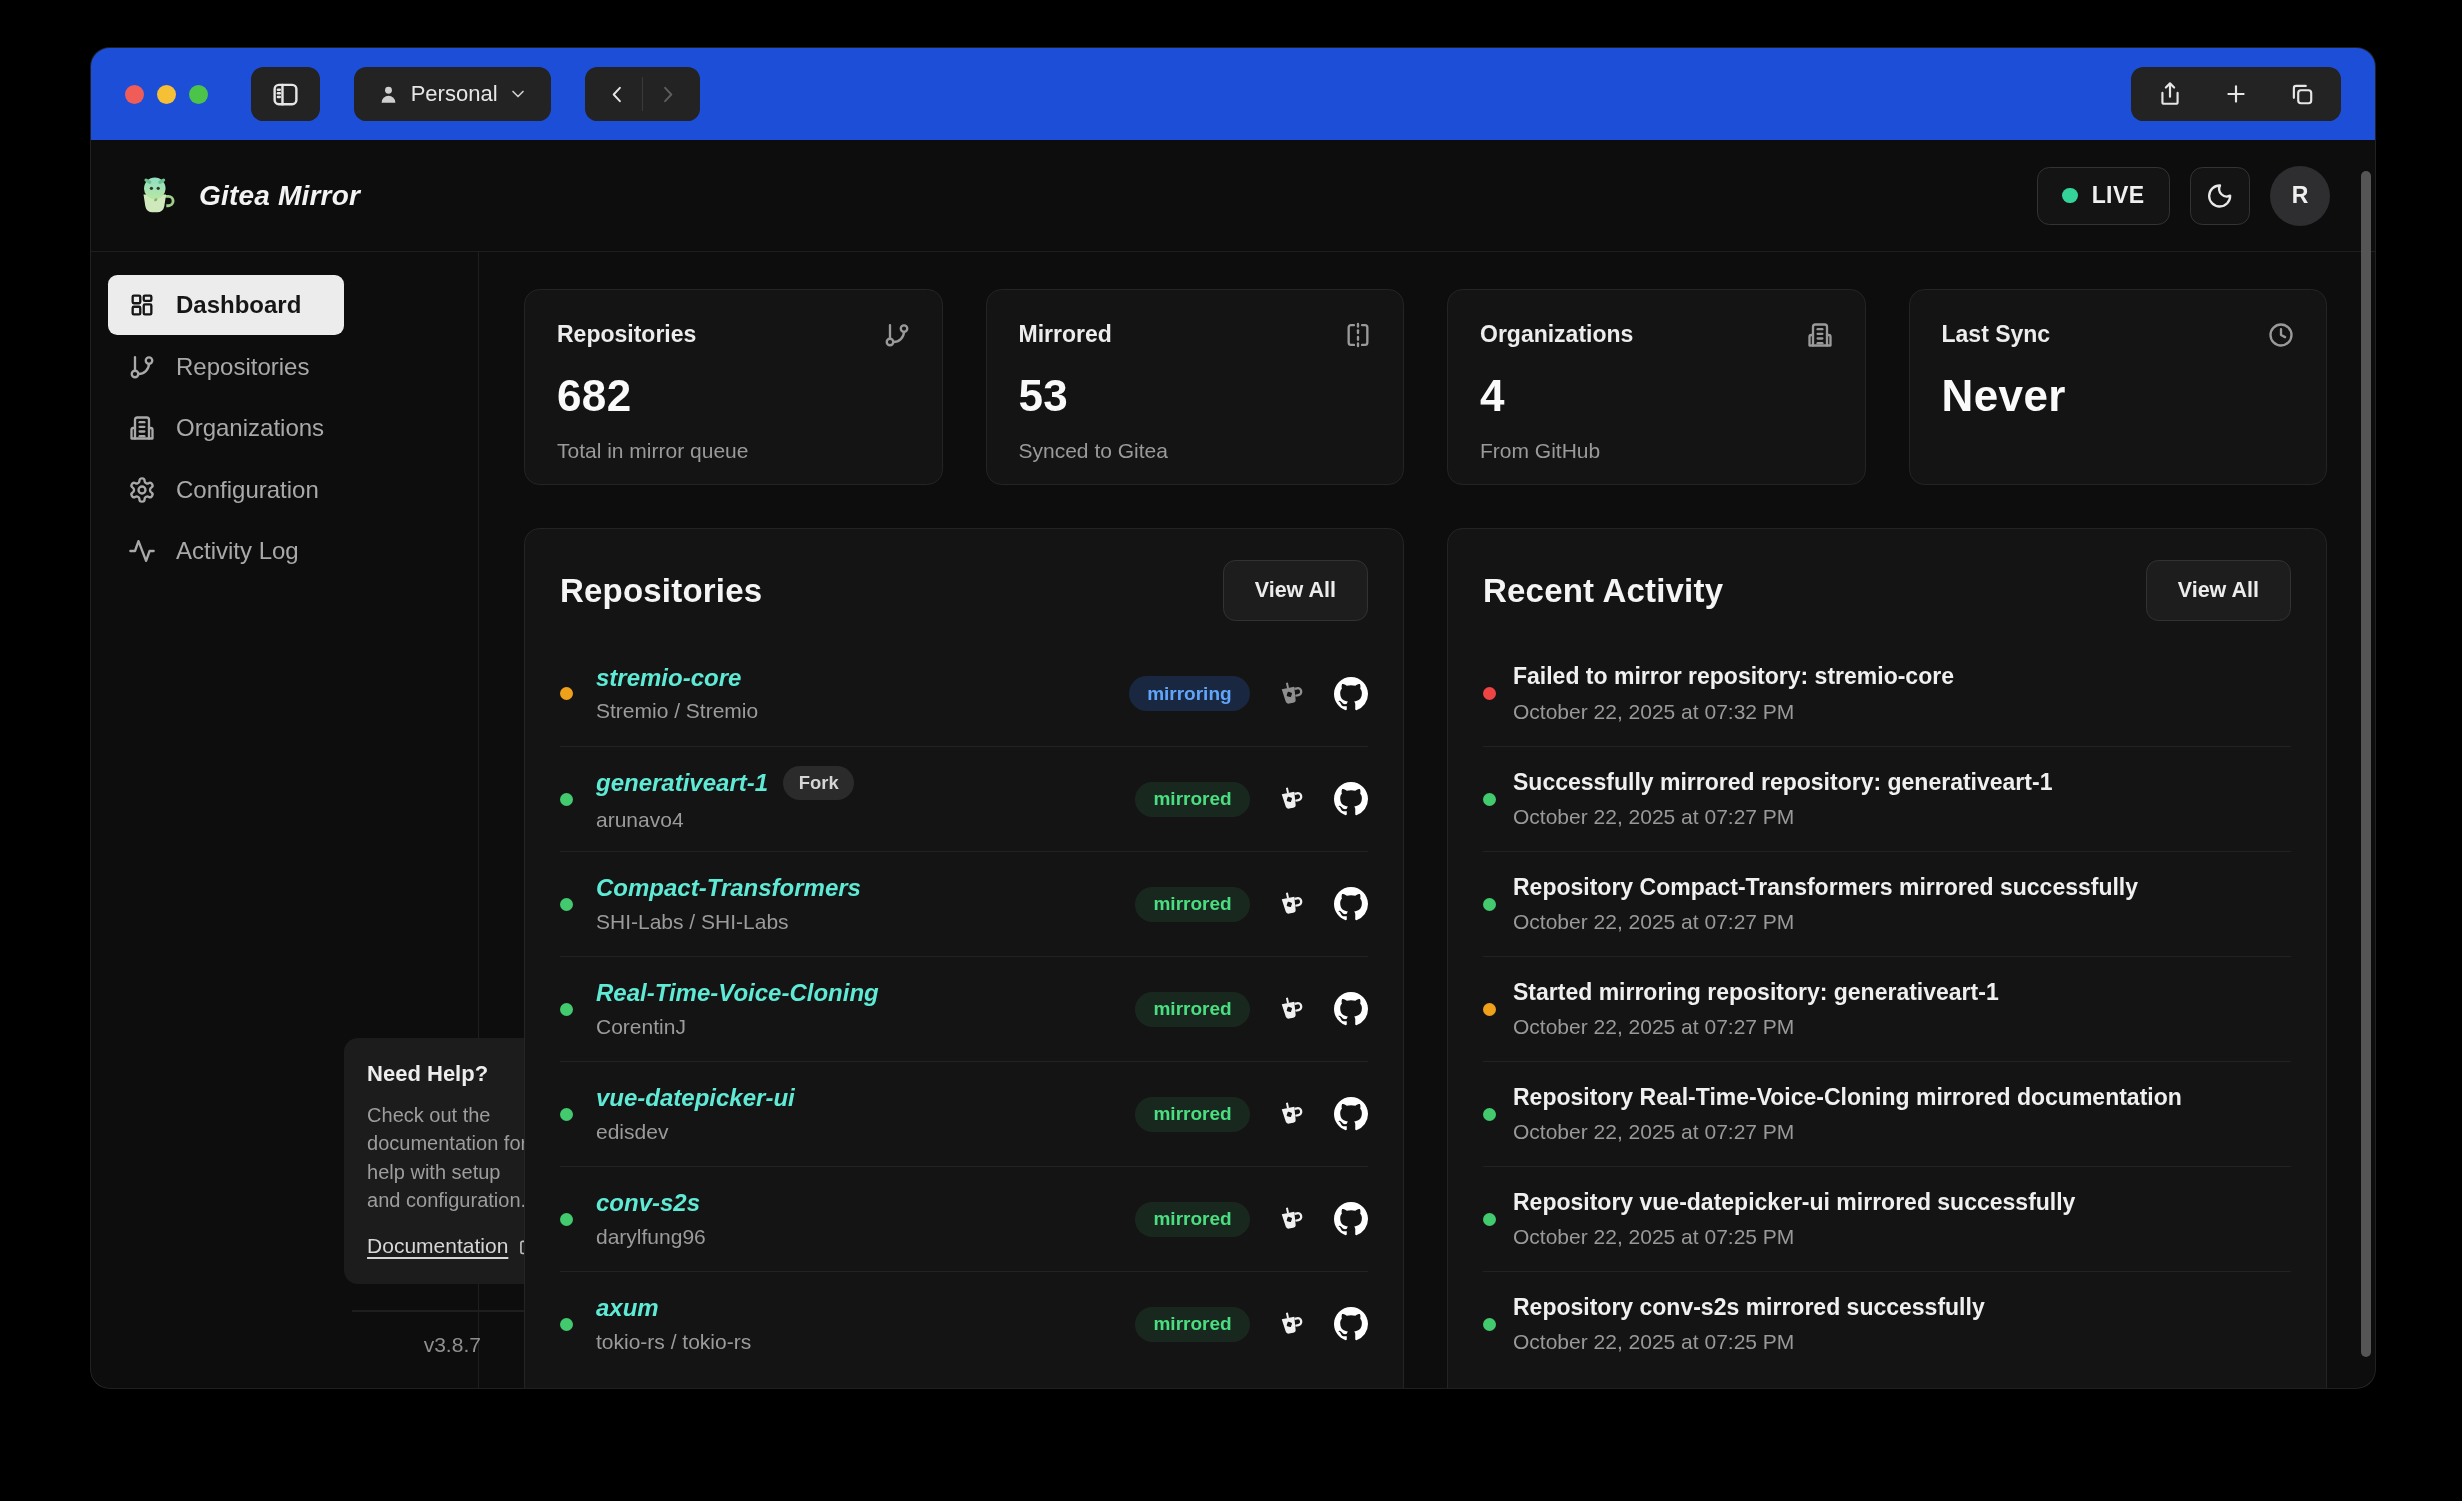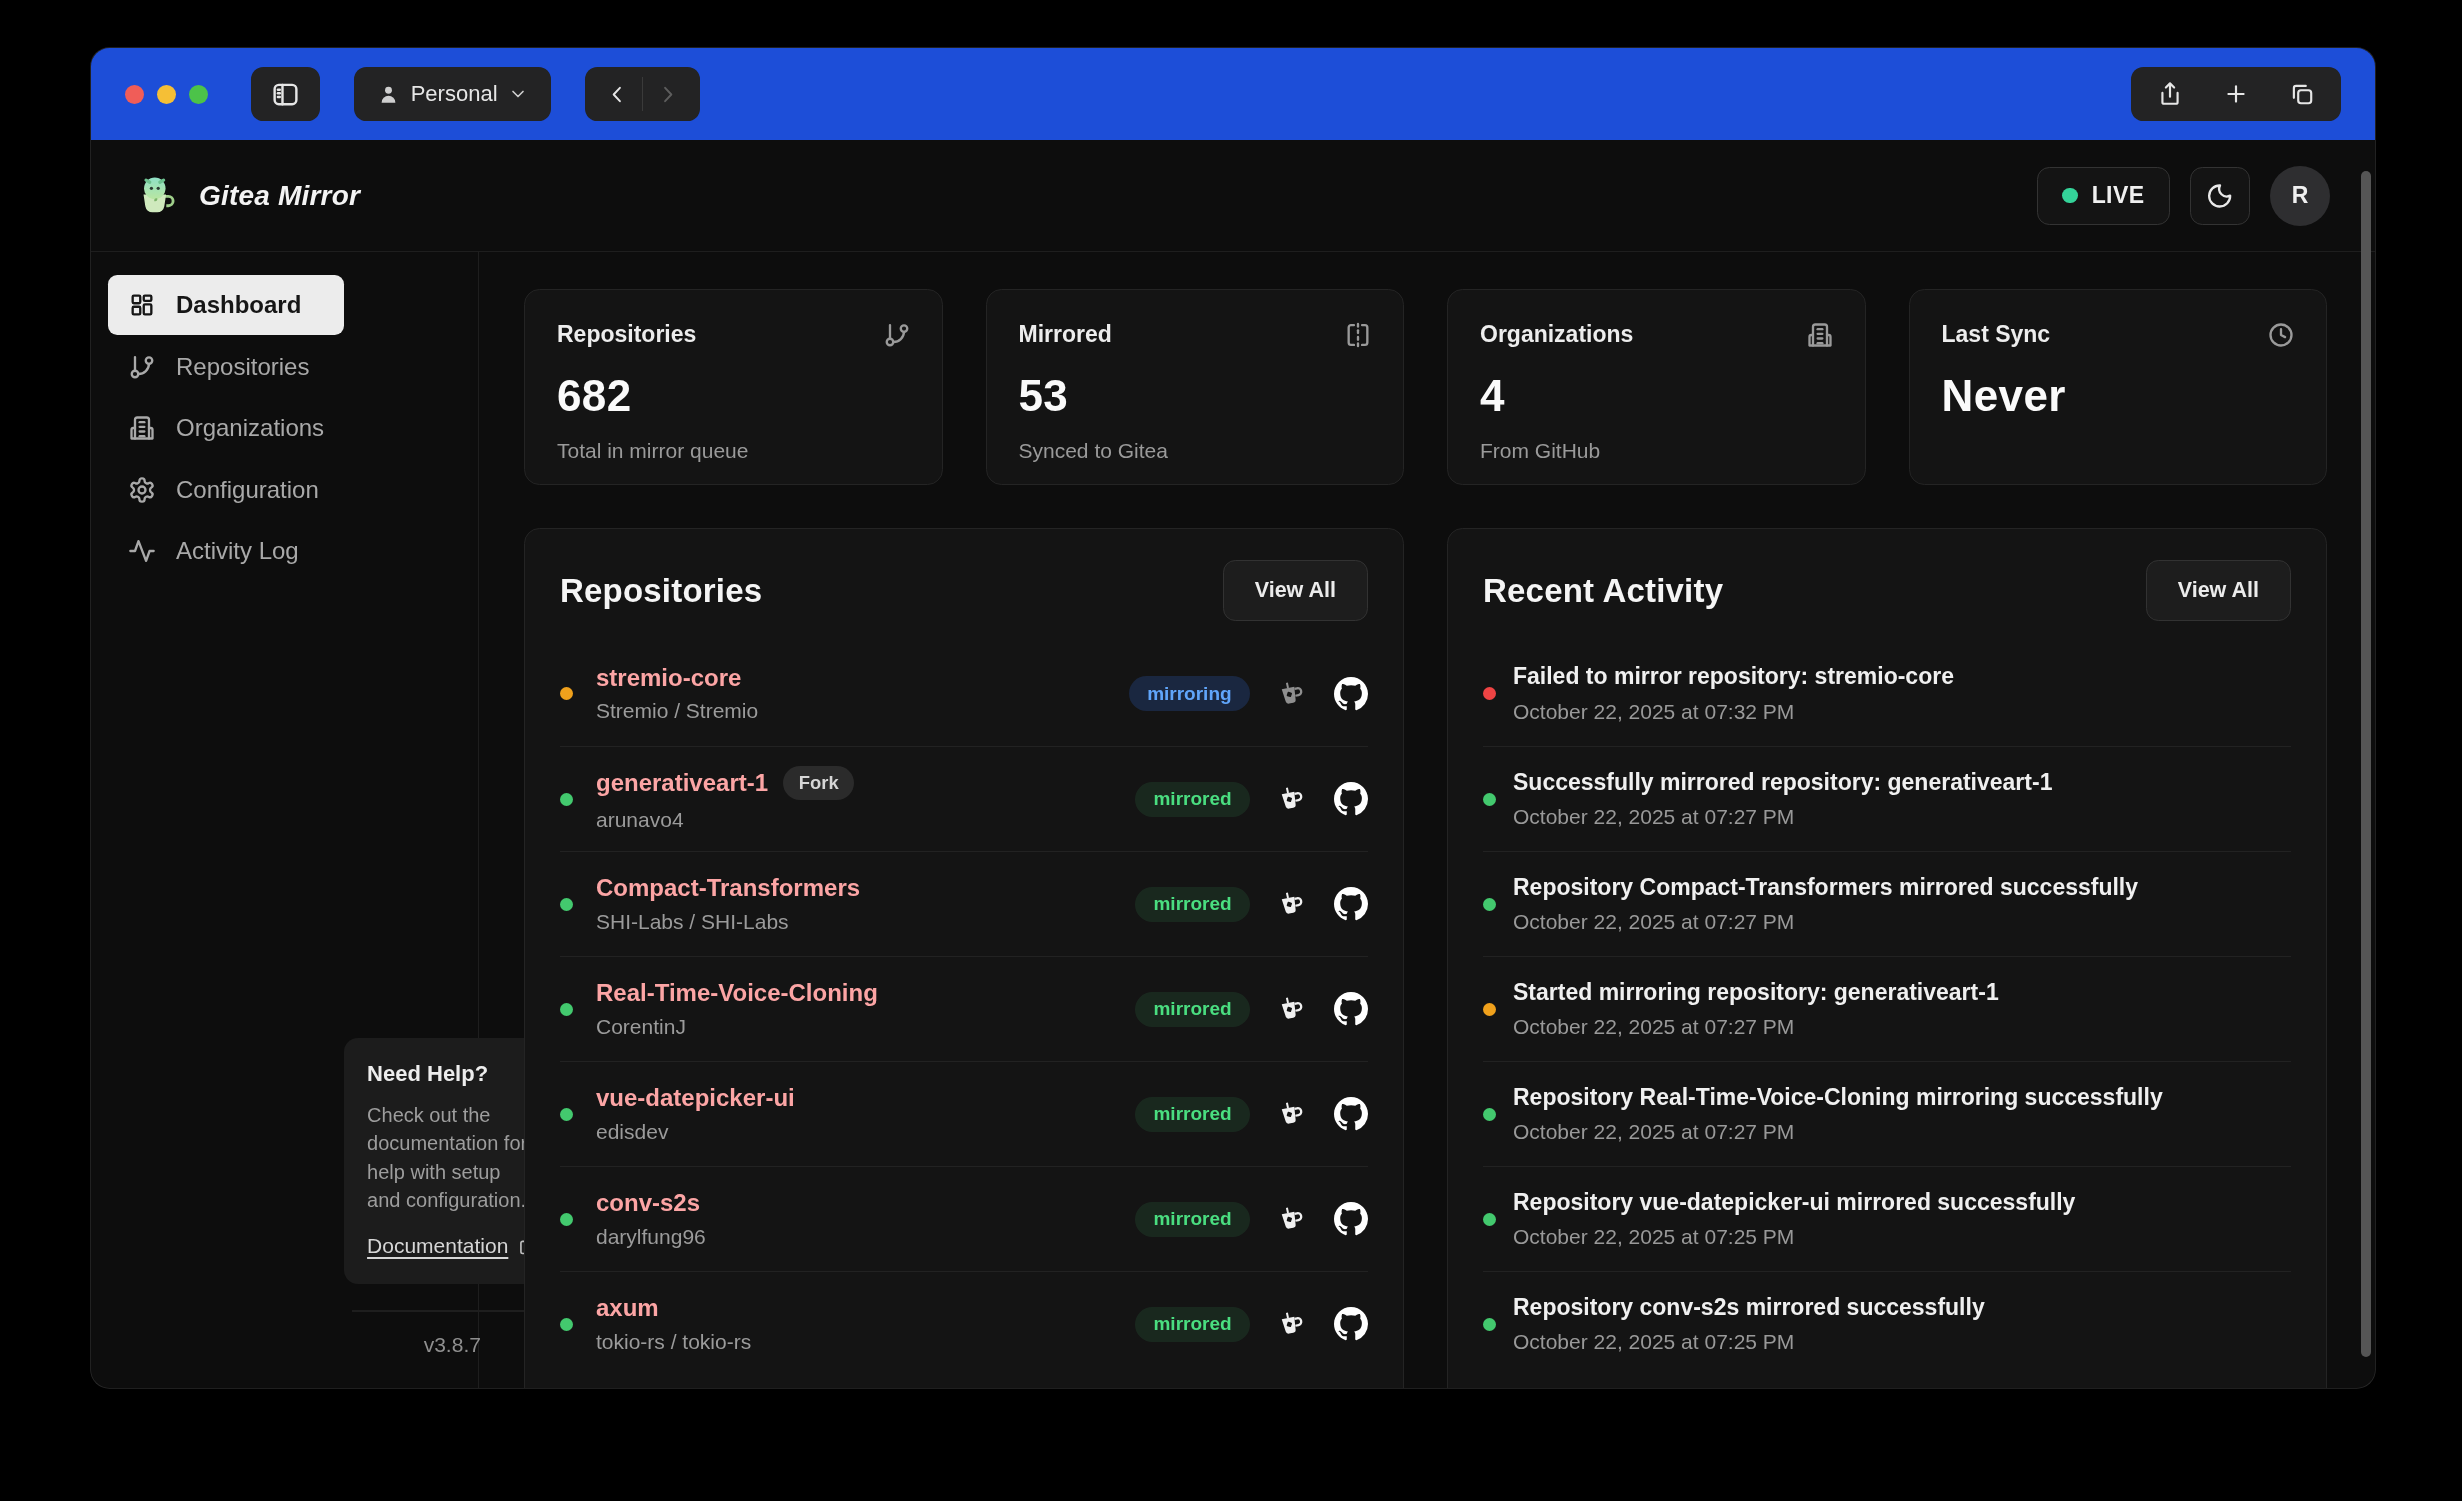--- a/index.html
+++ b/index.html
@@ -78,21 +78,21 @@
     display:flex; align-items:center; font-size:21.5px; font-weight:600; color:#ececec; }
 
   .rows { display:flex; flex-direction:column; }
   .repo-row, .act-row { display:flex; align-items:center; min-height:105px; border-top:1.5px solid #222; }
   .rows > .repo-row:first-of-type, .rows > .act-row:first-of-type { border-top:none; }
   .dot { width:13px; height:13px; border-radius:50%; flex:0 0 auto; }
   .dot-green{background:#43c96e;} .dot-orange{background:#f0a11c;} .dot-red{background:#ef4444;}
   .repo-left { display:flex; align-items:center; gap:23px; flex:1; min-width:0; }
   .repo-texts { display:flex; flex-direction:column; gap:7.7px; }
   .repo-nameline { display:flex; align-items:center; gap:15.4px; }
-  .repo-name { font-size:24px; font-weight:700; color:#fca5a5; }
+  .repo-name { font-size:24px; font-weight:700; color:#5eead4;font-style:italic; }
   .fork-badge { background:#2b2b2b; color:#d6d6d6; font-size:18.4px; font-weight:600; padding:6.1px 15.4px; border-radius:767px; }
   .repo-owner { font-size:21px; color:#9b9b9b; }
   .repo-right { display:flex; align-items:center; gap:26px; }
   .status-badge { height:35px; padding:0 18.4px; border-radius:767px; display:flex; align-items:center;
     font-size:19px; font-weight:600; }
   .badge-mirrored { background:rgba(74,222,128,.10); color:#4ade80; }
   .badge-mirroring { background:#1a2740; color:#60a5fa; }
   .cup-icon { width:32px; height:32px; color:#f0f0f0; }
   .cup-true { color:#8f8f8f; }
   .gh-icon { width:34px; height:34px; color:#ffffff; }
@@ -632,21 +632,21 @@
                     <span class="act-text">Started mirroring repository: generativeart-1</span>
                     <span class="act-time">October 22, 2025 at 07:27 PM</span>
                   </div>
                 </div>
               </div>
 
               <div class="act-row">
                 <div class="act-left">
                   <span class="dot dot-green"></span>
                   <div class="act-texts">
-                    <span class="act-text">Repository Real-Time-Voice-Cloning mirroring successfully</span>
+                    <span class="act-text">Repository Real-Time-Voice-Cloning mirrored documentation</span>
                     <span class="act-time">October 22, 2025 at 07:27 PM</span>
                   </div>
                 </div>
               </div>
 
               <div class="act-row">
                 <div class="act-left">
                   <span class="dot dot-green"></span>
                   <div class="act-texts">
                     <span class="act-text">Repository vue-datepicker-ui mirrored successfully</span>

